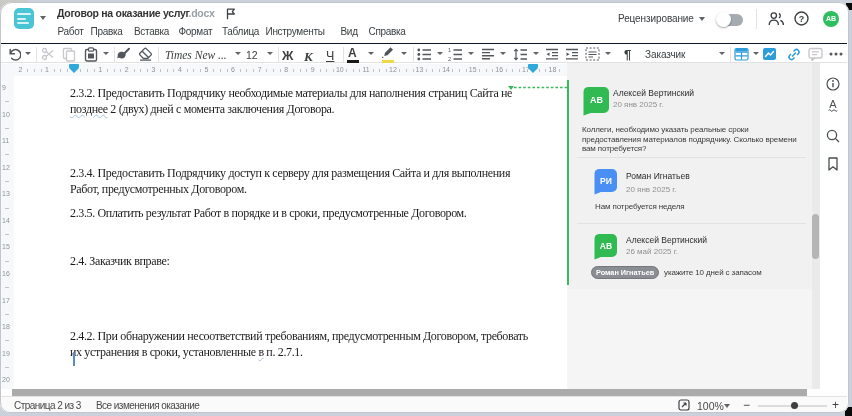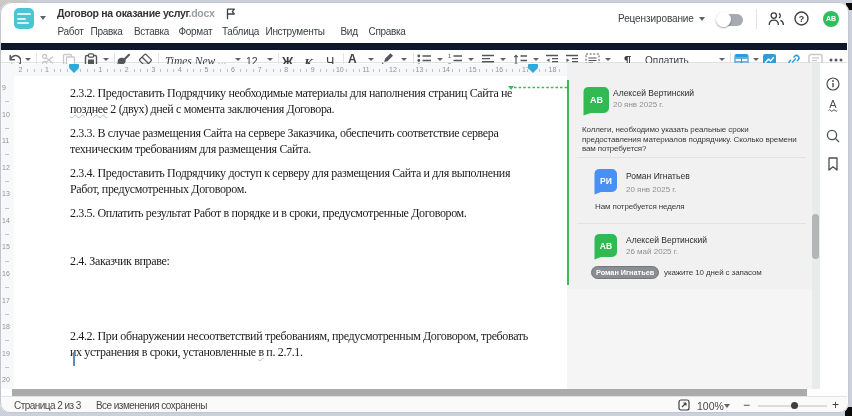--- a/index.html
+++ b/index.html
@@ -13,21 +13,21 @@
 #content { position:absolute; left:0; top:-2px; width:852px; height:416px; }
 #winborder { position:absolute; left:0px; top:2px; width:849px; height:411px; border-radius:12px 10px 10px 10px; border:1px solid #C2C6CE; pointer-events:none; z-index:60; }
 
 #logo { left:14px; top:8px; width:20px; height:21px; border-radius:5px; background:#49C5D3; }
 .logoline { position:absolute; background:#D9F2F5; height:2px; border-radius:1px; }
 .caret { position:absolute; width:0; height:0; border-left:3.5px solid transparent; border-right:3.5px solid transparent; border-top:4px solid #5F6368; }
 #title { left:57px; top:6.5px; font-size:10.5px; font-weight:bold; color:#333; letter-spacing:-0.3px; }
 #title .ext { color:#9AA0A6; font-weight:bold; }
 .menu { top:25.5px; font-size:10px; letter-spacing:-0.3px; color:#3C4043; }
 
-#toolbar { left:0; top:43px; width:847px; height:20px; border-top:7px solid #0f172a; border-bottom:1px solid #E2E2E2; }
+#toolbar { left:0; top:43px; width:847px; height:20px; border-top:1px solid #0f172a; border-bottom:1px solid #E2E2E2; }
 .sep { position:absolute; top:3px; width:1px; height:15px; background:#E3E3E3; }
 .ticon { position:absolute; top:0px; }
 .ttext { position:absolute; font-size:12px; color:#3C4043; }
 
 #rulerh { left:0; top:64px; width:567px; height:12px; background:#F7F8F9; }
 .rnum { position:absolute; top:2px; font-size:7px; color:#8E9398; }
 .rtick { position:absolute; top:5px; width:1px; height:3px; background:#C0C3C6; }
 
 #rulerv { left:0; top:76px; width:14px; height:313px; background:#F7F8F9; }
 .vnum { position:absolute; left:2px; font-size:7px; color:#8E9398; }
@@ -178,21 +178,21 @@
 <svg class="ticon" style="left:565.0px;top:3.5px" width="14" height="13" viewBox="0 0 14 13">
           <path d="M1 1.5 H13 M7 4.6 H13 M7 7.7 H13 M1 10.8 H13" stroke="#52565B" stroke-width="1.3"></path>
           <path d="M1.5 4.5 L4.5 6.2 L1.5 7.9 Z" fill="#52565B"></path>
         </svg>
 <svg class="ticon" style="left:584.5px;top:3.0px" width="15" height="14" viewBox="0 0 15 14">
           <rect x="1" y="1" width="13" height="12" fill="none" stroke="#52565B" stroke-width="1" stroke-dasharray="2 1.6"></rect>
           <path d="M3.5 5 H11.5 M3.5 7.5 H11.5 M3.5 10 H8" stroke="#52565B" stroke-width="1.1"></path>
         </svg>
 <div class="caret" style="left:604.5px;top:8.0px;border-left-width:3px;border-right-width:3px;border-top-width:3.5px;"></div>
 <div class="ttext" style="left:624px;top:4.5px;font-size:13px;font-weight:bold;top:2.5px;">¶</div>
-<div class="ttext" style="left:645px;top:4.5px;font-size:10px;top:5px;letter-spacing:-0.1px;">Оплатить</div>
+<div class="ttext" style="left:645px;top:4.5px;font-size:10px;top:5px;letter-spacing:-0.1px;">Заказчик</div>
 <div class="caret" style="left:718.5px;top:8.0px;border-left-width:3px;border-right-width:3px;border-top-width:3.5px;"></div>
 <div class="sep" style="left:730px"></div>
 <svg class="ticon" style="left:733.5px;top:3.0px" width="15" height="14" viewBox="0 0 15 14">
           <rect x="1" y="1.5" width="13" height="11.5" rx="1.5" fill="none" stroke="#2D9CDB" stroke-width="1.2"></rect>
           <path d="M1.5 5.2 H13.5 M1.5 8.9 H13.5 M7.5 5.2 V12.4" stroke="#2D9CDB" stroke-width="1.2"></path>
           <path d="M2.5 1.8 H12.5 a1 1 0 0 1 1 1 V4.6 H1.5 V2.8 a1 1 0 0 1 1 -1 Z" fill="#2D9CDB"></path>
         </svg>
 <div class="caret" style="left:752.5px;top:8.0px;border-left-width:3px;border-right-width:3px;border-top-width:3.5px;"></div>
 <svg class="ticon" style="left:761.5px;top:3.0px" width="15" height="14" viewBox="0 0 15 14">
           <rect x="1" y="1" width="13" height="12" rx="2" fill="#2D9CDB"></rect>
@@ -325,21 +325,20 @@
 <div class="vnum" style="top:247.1px">18</div>
 <div class="vtick" style="top:264.4px"></div>
 <div class="vnum" style="top:273.7px">19</div>
 <div class="vtick" style="top:291.0px"></div>
 <div class="vnum" style="top:300.3px">20</div>
 </div>
 
   <div id="page" class="abs"></div>
   <div id="paras" class="abs" style="left:14px;top:76px;width:553px;height:313px;overflow:hidden;">
 <div class="para" style="top:9px">2.3.2. Предоставить Подрядчику необходимые материалы для наполнения страниц Сайта не<br><span class="wavy">позднее</span> 2 (двух) дней с момента заключения Договора.</div>
-<div class="para" style="top:49px">2.3.3. В случае размещения Сайта на сервере Заказчика, обеспечить соответствие сервера<br>техническим требованиям для размещения Сайта.</div>
 <div class="para" style="top:89px">2.3.4. Предоставить Подрядчику доступ к серверу для размещения Сайта и для выполнения<br>Работ, предусмотренных Договором.</div>
 <div class="para" style="top:129px">2.3.5. Оплатить результат Работ в порядке и в сроки, предусмотренные Договором.</div>
 <div class="para" style="top:177px">2.4. Заказчик вправе:</div>
 <div class="para" style="top:252px">2.4.2. При обнаружении несоответствий требованиям, предусмотренным Договором, требовать<br>их устранения в сроки, установленные <span class="wavy">в</span> п. 2.7.1.</div>
 <div style="position:absolute;left:493.5px;top:9.5px;width:0;height:0;border-left:3.5px solid transparent;border-right:3.5px solid transparent;border-top:4.5px solid #3CB95D"></div>
 <svg style="position:absolute;left:500px;top:10px" width="53" height="3">
           <line x1="0" y1="1.5" x2="53" y2="1.5" stroke="#3CB95D" stroke-width="1.6" stroke-dasharray="2.6 2"></line>
         </svg>
 </div>
   <div id="caret-doc" class="abs"></div>
@@ -390,21 +389,21 @@
           <circle cx="6" cy="6" r="4.6" fill="none" stroke="#4A4E53" stroke-width="1.3"></circle>
           <path d="M9.4 9.4 L13 13" stroke="#4A4E53" stroke-width="1.3"></path>
         </svg>
 <svg class="abs" style="left:7px;top:94px" width="12" height="14" viewBox="0 0 12 14">
           <path d="M2 1 H10 V13 L6 9.8 L2 13 Z" fill="none" stroke="#4A4E53" stroke-width="1.3" stroke-linejoin="round"></path>
         </svg>
 </div>
 
   <div id="status" class="abs">
     <div class="stext" style="left:14px;">Страница 2 из 3</div>
-    <div class="stext" style="left:96px;">Все изменения сохранены</div>
+    <div class="stext" style="left:96px;">Все изменения оказание</div>
     <svg class="abs" style="left:678px;top:2px" width="12" height="12" viewBox="0 0 12 12">
           <rect x="1" y="1" width="10" height="10" rx="2" fill="none" stroke="#3C4043" stroke-width="1.2"></rect>
           <path d="M4 8 L8 4 M8 4 h-2.6 M8 4 v2.6" stroke="#3C4043" stroke-width="1.1" fill="none"></path>
         </svg>
     <div class="stext" style="left:697px;font-size:10.5px;letter-spacing:0;">100%</div>
     <div class="caret" style="left:724px;top:7px;"></div>
     <div class="stext" style="left:743px;font-size:12px;top:0.5px;letter-spacing:0;color:#3C4043;">−</div>
     <div class="abs" style="left:758px;top:8px;width:69px;height:1.5px;background:#DCDCDC;"></div>
     <div class="abs" style="left:791px;top:5px;width:7px;height:7px;border-radius:50%;background:#3F3F3F;"></div>
     <div class="stext" style="left:832px;font-size:12px;top:0.5px;letter-spacing:0;color:#3C4043;">+</div>

